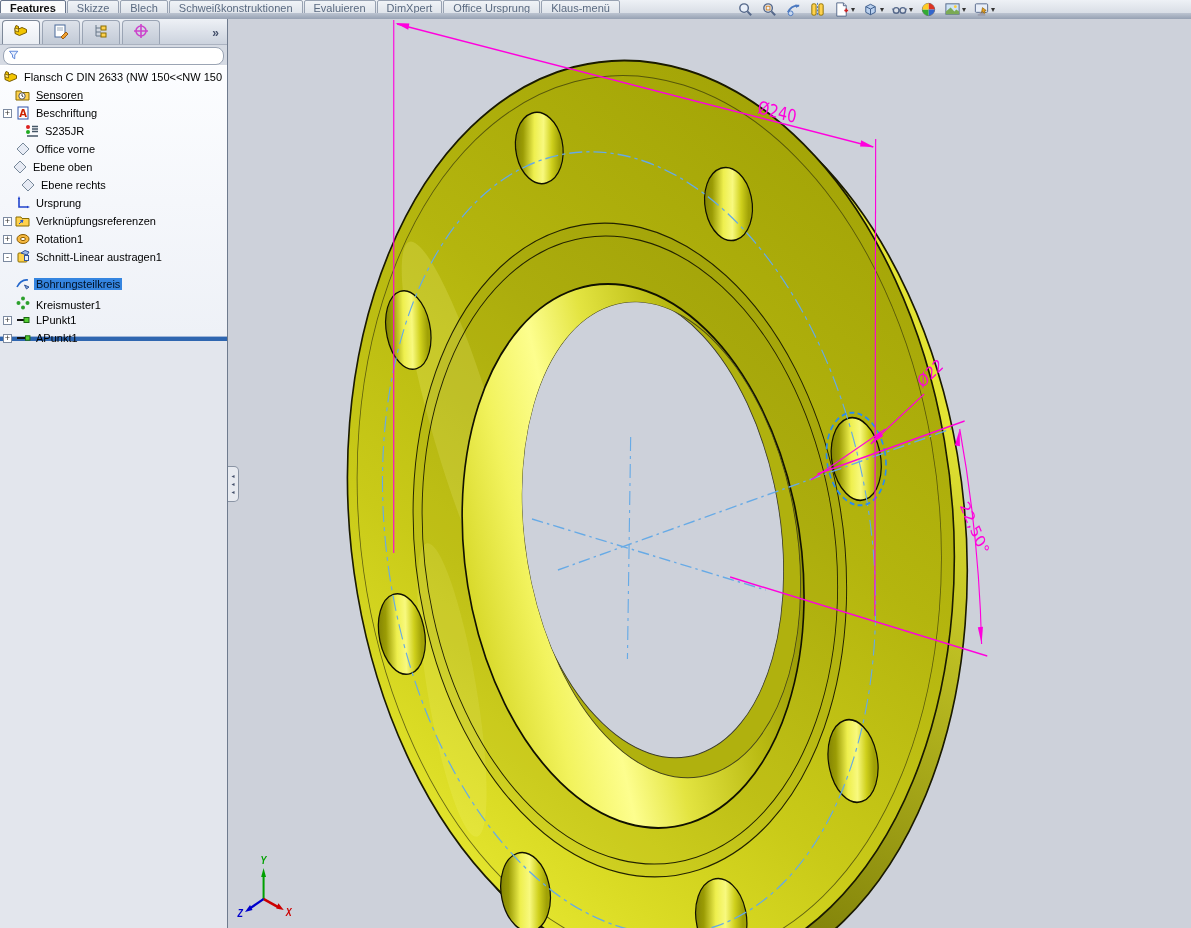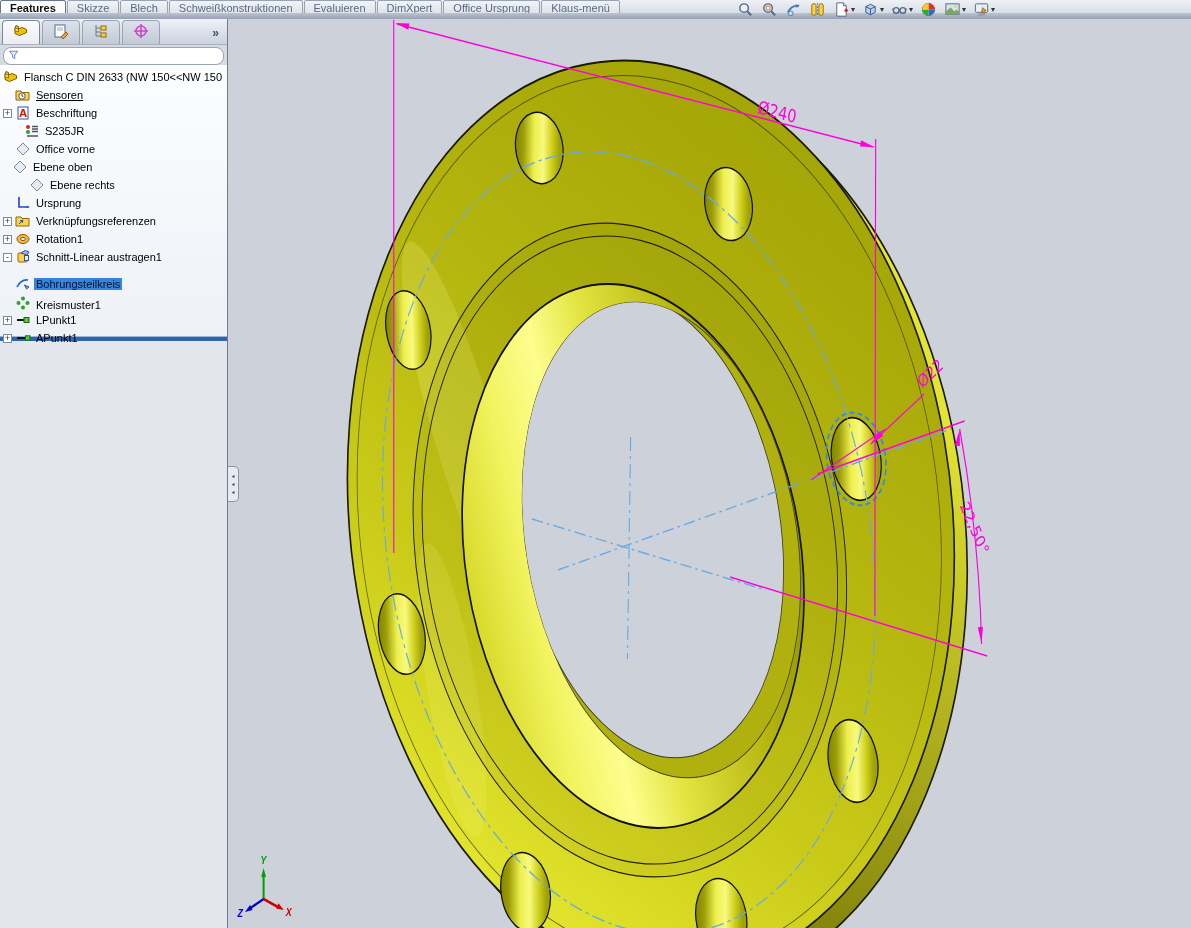--- a/index.html
+++ b/index.html
@@ -239,21 +239,21 @@
       </div>
       <div class="trow" style="padding-left: 0;">
         <span class="expspace"></span>
         <span class="ticon">
           <svg width="16" height="16" viewBox="0 0 16 16">
             <path d="M8 2 L14 8 L8 14 L2 8Z" fill="rgba(200,210,230,0.35)" stroke="#778899"></path>
           </svg>
         </span>
         <span class="tlabel">Ebene oben</span>
       </div>
-      <div class="trow" style="padding-left: 17px;">
+      <div class="trow" style="padding-left: 8px;">
         <span class="expspace"></span>
         <span class="ticon">
           <svg width="16" height="16" viewBox="0 0 16 16">
             <path d="M8 2 L14 8 L8 14 L2 8Z" fill="rgba(200,210,230,0.35)" stroke="#778899"></path>
           </svg>
         </span>
         <span class="tlabel">Ebene rechts</span>
       </div>
       <div class="trow" style="padding-left: 3px;">
         <span class="expspace"></span>

